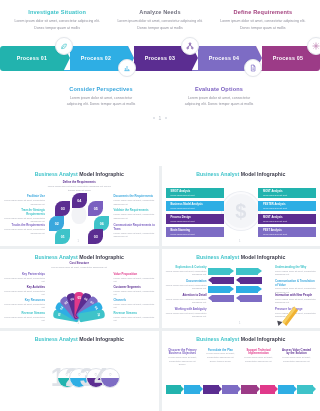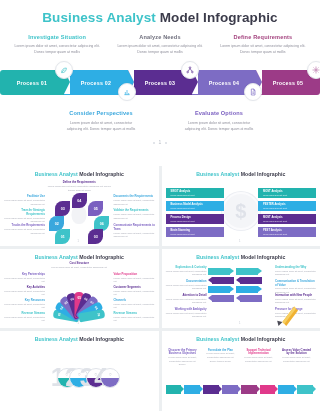--- a/index.html
+++ b/index.html
@@ -196,24 +196,20 @@
   }
   .tlcol{position:absolute;width:30px;text-align:center;}
 </style>
 </head>
 <body>
 
 <div class="page">
 
   <div class="hero">
 
-    <div class="hero-title">
-      <span class="t-accent">Business Analyst</span>
-      <span class="t-dark">Model Infographic</span>
-    </div>
 
     <div class="top-cols">
       <div class="col">
         <div class="col-h c-teal">Investigate Situation</div>
         <div class="col-b">Lorem ipsum dolor sit amet, consectetur adipiscing elit. Donec tempor quam at mollis</div>
       </div>
       <div class="col">
         <div class="col-h c-gray">Analyze Needs</div>
         <div class="col-b">Lorem ipsum dolor sit amet, consectetur adipiscing elit. Donec tempor quam at mollis</div>
       </div>

